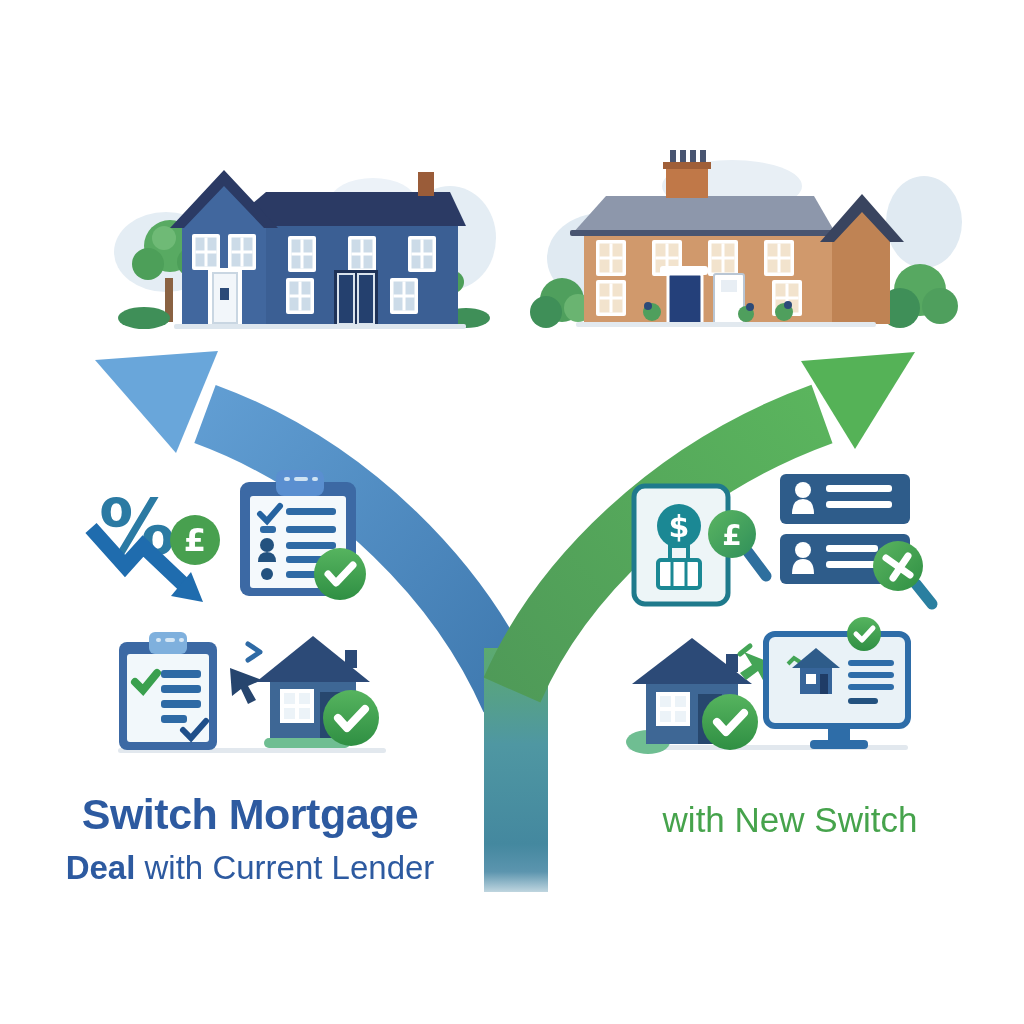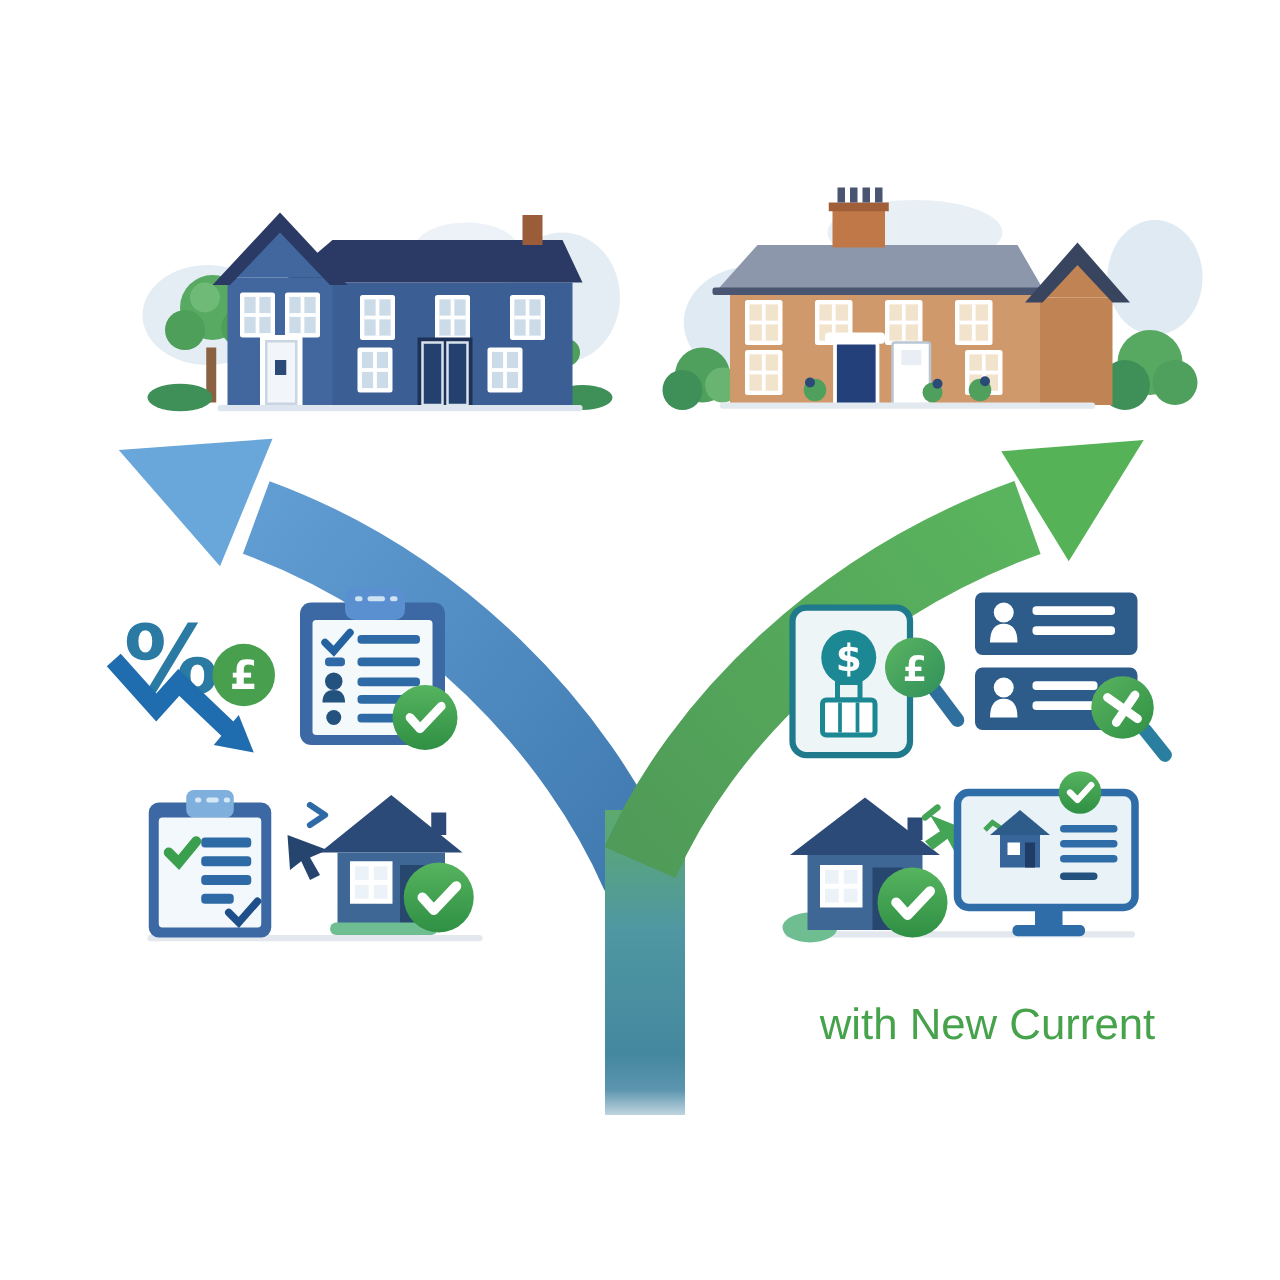--- a/index.html
+++ b/index.html
@@ -372,18 +372,22 @@
         <rect x="84" y="60" width="46" height="6" rx="3" fill="#2e6da8"></rect>
         <rect x="84" y="74" width="30" height="6" rx="3" fill="#23527f"></rect>
       </g>
       <circle cx="100" cy="10" r="17" fill="url(#chk4)"></circle>
       <path d="M 92 10 l 6 6 l 11 -12" fill="none" stroke="#ffffff" stroke-width="5" stroke-linecap="round" stroke-linejoin="round"></path>
       <rect x="64" y="102" width="22" height="14" fill="#2e6da8"></rect>
       <rect x="46" y="116" width="58" height="9" rx="4" fill="#2e6da8"></rect>
     </svg>
   </div>
 
+  <div class="label label-left">
+    <div class="l1">Switch Mortgage</div>
+    <div class="l2"><span class="b">Deal</span><span class="lt"> with </span><span class="m">Current Lender</span></div>
+  </div>
 
   <div class="label label-right">
-    <div class="l2"><span class="lt">with </span><span class="m">New Current</span></div>
+    <div class="l2"><span class="lt">with </span><span class="m">New Switch</span></div>
   </div>
 
 </div>
 
 </body></html>

